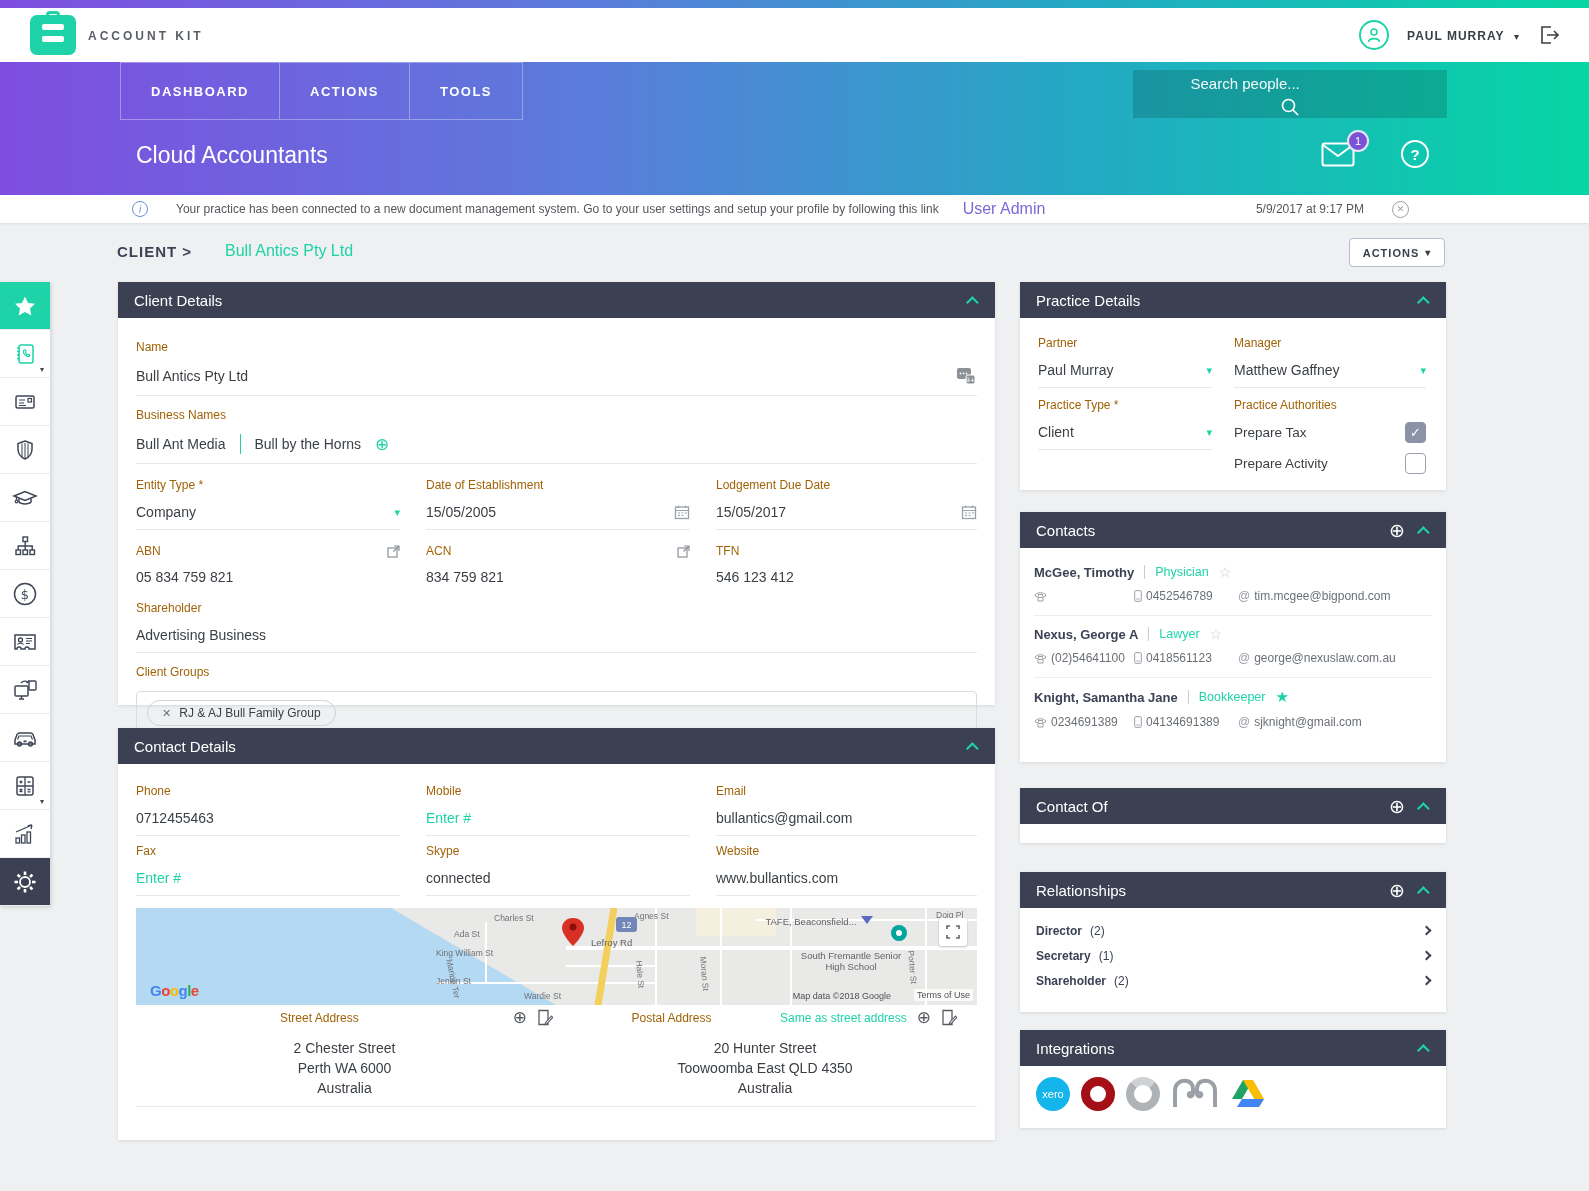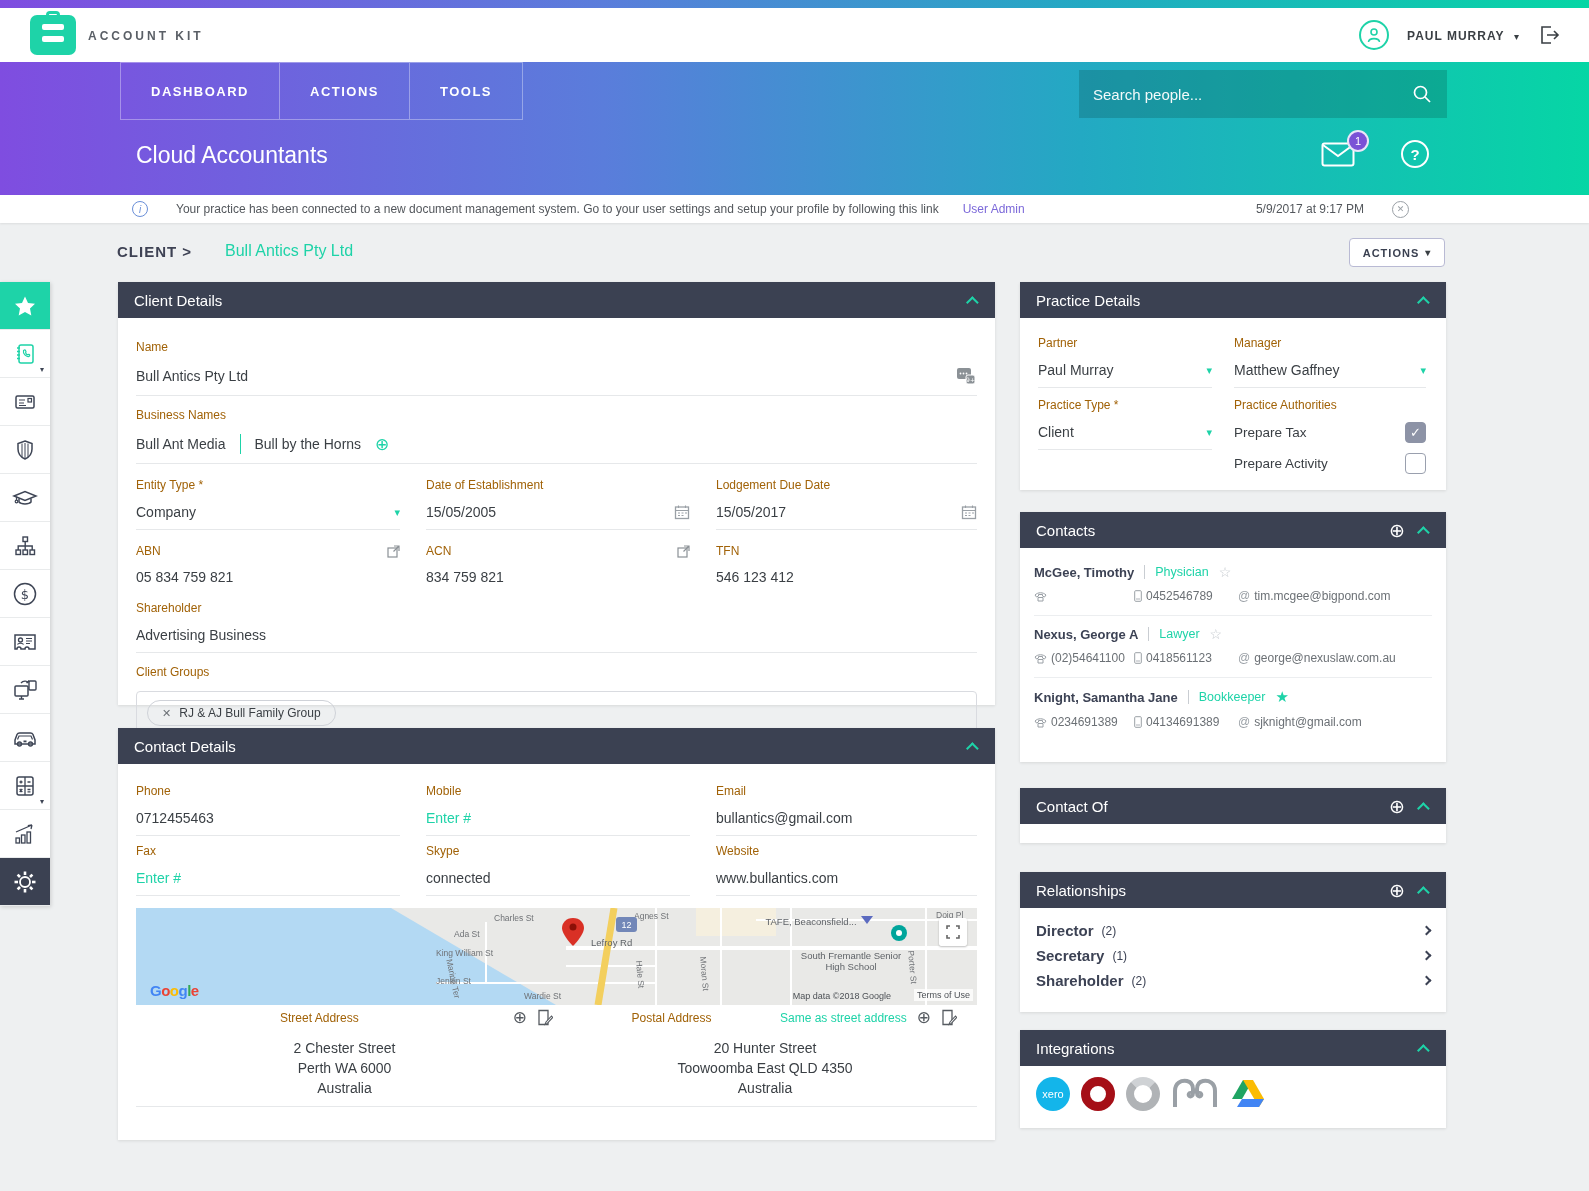--- a/index.html
+++ b/index.html
@@ -23,41 +23,41 @@
   .caret-dark { display:inline-block; font-size:10px; color:#3a3f44; margin-left:5px; }
 
   
   .nav-header { position:absolute; left:0; top:62px; width:1589px; height:133px;
     background:linear-gradient(90deg,#7f4de0 0%,#5a7ddb 38%,#23a9c3 68%,#06d6a5 100%); }
   .tabs { position:absolute; left:120px; top:0; height:58px; display:flex; }
   .tab { height:58px; display:flex; align-items:center; justify-content:center; padding:0 30px;
     border:1px solid rgba(255,255,255,0.35); border-left:none; color:#fff; font-size:13px;
     font-weight:bold; letter-spacing:1.5px; cursor:pointer; }
   .tab:first-child { border-left:1px solid rgba(255,255,255,0.35); }
-  .search-box { position:absolute; right:142px; top:8px; width:368px; height:48px;
-    background:rgba(6,60,54,0.22); display:flex; align-items:center; padding:0 14px; }
+  .search-box { position:absolute; right:142px; top:8px; width:314px; height:48px;
+    background:rgba(6,60,54,0.22); display:flex; align-items:center; padding:0 14px;flex-direction:column; }
   .search-box input { flex:1; background:transparent; border:none; outline:none; color:#fff;
     font-size:15px; font-family:"Liberation Sans", sans-serif; }
   .search-box input::placeholder { color:rgba(255,255,255,0.95); }
   .page-heading { position:absolute; left:136px; top:80px; color:#fff; font-size:23px; }
   .header-icons { position:absolute; right:160px; top:78px; display:flex; align-items:center; gap:46px; }
   .mail-wrap { position:relative; }
   .badge { position:absolute; right:-14px; top:-12px; width:22px; height:22px; border-radius:50%;
     background:#7a52d6; border:2px solid rgba(255,255,255,0.85); color:#fff; font-size:11px;
     display:flex; align-items:center; justify-content:center; }
   .help-circle { width:28px; height:28px; border-radius:50%; border:2px solid #fff; color:#fff;
     font-size:15px; font-weight:bold; display:flex; align-items:center; justify-content:center; }
 
   
   .notif { position:absolute; left:0; top:195px; width:1589px; height:28px; background:#fff;
     display:flex; align-items:center; box-shadow:0 1px 2px rgba(0,0,0,0.08); }
   .info-icon { margin-left:132px; width:16px; height:16px; border-radius:50%; border:1px solid #6a8fd8;
     color:#6a8fd8; font-size:10px; font-style:italic; display:flex; align-items:center; justify-content:center; flex:none; }
   .notif-text { margin-left:28px; font-size:12px; color:#53575c; }
-  .notif-link { margin-left:24px; font-size:12px; color:#7b68d9; cursor:pointer; }
+  .notif-link { margin-left:24px; font-size:16px; color:#7b68d9; cursor:pointer; }
   .notif-time { margin-left:auto; font-size:12px; color:#53575c; }
   .notif-close { margin-left:28px; margin-right:180px; width:17px; height:17px; border-radius:50%;
     border:1px solid #9aa0a6; color:#9aa0a6; font-size:9px; display:flex; align-items:center; justify-content:center; cursor:pointer; }
 
   
   .crumb-section { position:absolute; left:117px; top:243px; font-size:15px; font-weight:bold;
     letter-spacing:1px; color:#3e4254; }
   .crumb-name { position:absolute; left:225px; top:242px; font-size:16px; color:#1ed3a8; }
   .actions-btn { position:absolute; left:1349px; top:238px; width:96px; height:29px; background:#fff;
     border:1px solid #b9bad4; border-radius:4px; font-size:11px; font-weight:bold; letter-spacing:1px;
@@ -150,21 +150,21 @@
   .star-f { color:#1ed3a8; font-size:15px; cursor:pointer; }
   .ct-icons-row { display:flex; align-items:center; margin-top:9px; font-size:12px; color:#6b7075; }
   .ct-ph { width:100px; display:flex; align-items:center; gap:4px; }
   .ct-mb { width:104px; display:flex; align-items:center; gap:4px; }
   .ct-em { flex:1; display:flex; align-items:center; gap:4px; }
   .gicon { color:#9aa0a6; }
 
   
   .rel-body { padding:10px 16px 0 16px; }
   .rel-row { display:flex; align-items:center; height:25px; cursor:pointer; }
-  .rel-label { font-size:15px; color:#3c4254; font-weight:bold; }
+  .rel-label { font-size:12px; color:#3c4254; font-weight:bold; }
   .rel-count { font-size:12px; color:#3c4254; margin-left:8px; flex:1; }
   .chev-right { width:7px; height:7px; border-top:2px solid #3c4254; border-right:2px solid #3c4254;
     transform:rotate(45deg); }
 
   
   .int-row { display:flex; align-items:center; gap:11px; padding:11px 16px; }
   .int-xero { width:34px; height:34px; border-radius:50%; background:#13b5ea; color:#fff; font-size:11px;
     display:flex; align-items:center; justify-content:center; cursor:pointer; }
   .int-ring-red { width:34px; height:34px; border-radius:50%; border:9px solid #a50f17; cursor:pointer; }
   .int-ring-gray { width:34px; height:34px; border-radius:50%; border:8px solid #b0b3b6; border-top-color:#cfd2d5; cursor:pointer; }

